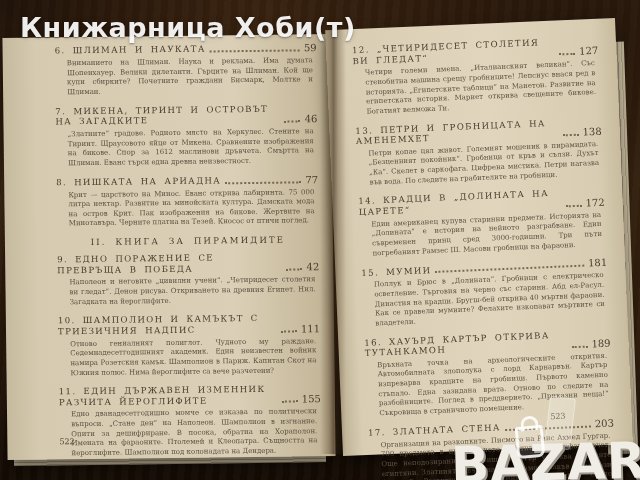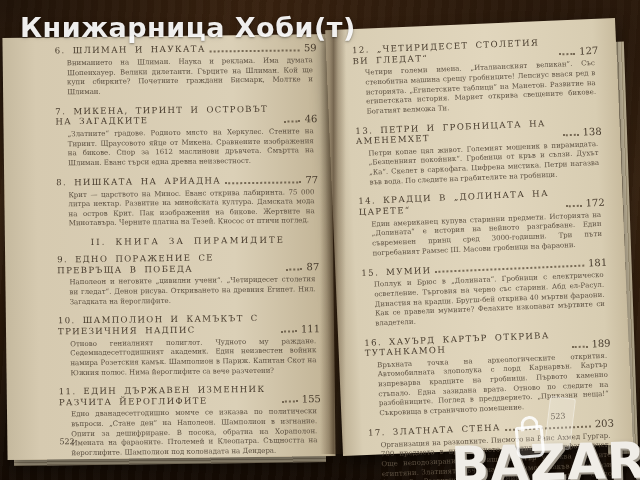--- a/index.html
+++ b/index.html
@@ -131,21 +131,21 @@
         </div>
         <p class="entry-desc">Крит — царството на Минос. Еванс открива лабиринта. 75 000 литра нектар. Развитие на минойската култура. Дамската мода на остров Крит. Пак изображения на бикове. Жертвите на Минотавъра. Черните платна на Тезей. Кносос от птичи поглед.</p>
       </div>
 
       <div class="section-heading">II. КНИГА ЗА ПИРАМИДИТЕ</div>
 
       <div class="entry">
         <div class="entry-line">
           <span class="entry-title">9. Едно поражение се превръща в победа</span>
           <span class="leader"></span>
-          <span class="entry-page">87</span>
+          <span class="entry-page">42</span>
         </div>
         <p class="entry-desc">Наполеон и неговите „цивилни учени“. „Четиридесет столетия ви гледат“. Денон рисува. Откриването на древния Египет. Нил. Загадката на йероглифите.</p>
       </div>
 
       <div class="entry">
         <div class="entry-line">
           <span class="entry-title">10. Шамполион и камъкът с триезичния надпис</span>
           <span class="leader"></span>
           <span class="entry-page">111</span>
         </div>

